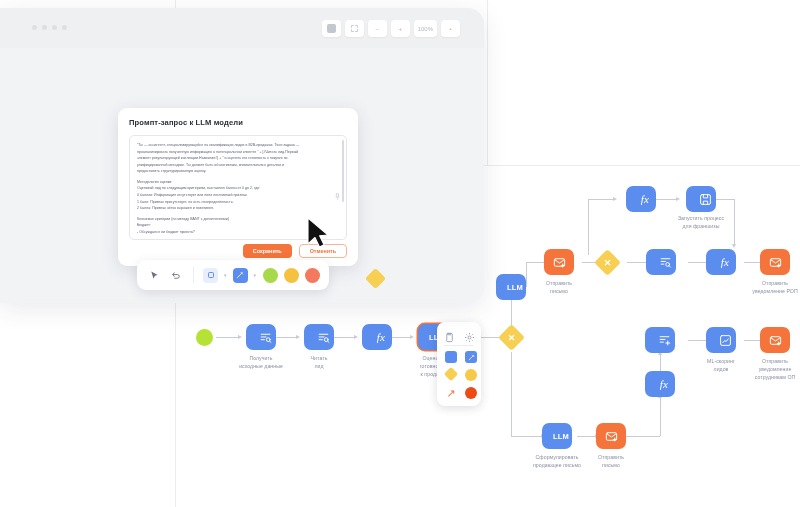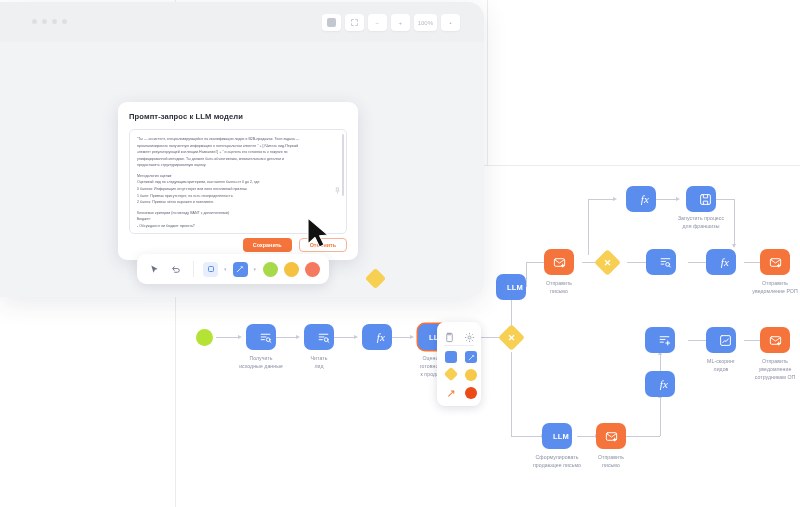--- a/index.html
+++ b/index.html
@@ -63,21 +63,21 @@
   .sw.sq { background:#5b8def; border-radius:3px; }
   .sw.pen { background:#5b8def; border-radius:3px; display:flex; align-items:center; justify-content:center; }
   .sw.dia { background:#f7cf52; transform:rotate(45deg); border-radius:2px; width:10px; height:10px; }
   .sw.cir { background:#f7c948; border-radius:50%; }
   .sw.cir2 { background:#ec4a16; border-radius:50%; }
   .sw.arrow { display:flex; align-items:center; justify-content:center; color:#f4743b; font-size:11px; }
   .cicon { width:11px; height:11px; color:#9aa0b0; }
 
   
   #win {
-    position:absolute; left:0; top:2px; width:484px; height:295px;
+    position:absolute; left:0; top:8px; width:484px; height:295px;
     background:#eef0f2; border-radius:0 16px 16px 0;
     box-shadow:0 6px 26px rgba(40,50,80,.10);
     overflow:hidden;
   }
   #winbar { position:relative; height:40px; }
   #dots { position:absolute; left:32px; top:17px; display:flex; gap:5px; opacity:.30; }
   #dots i { width:5px; height:5px; border-radius:50%; background:#b9bcc4; display:block; }
   #tools {
     position:absolute; right:24px; top:12px; display:flex; gap:4px;
     filter: blur(.7px);

